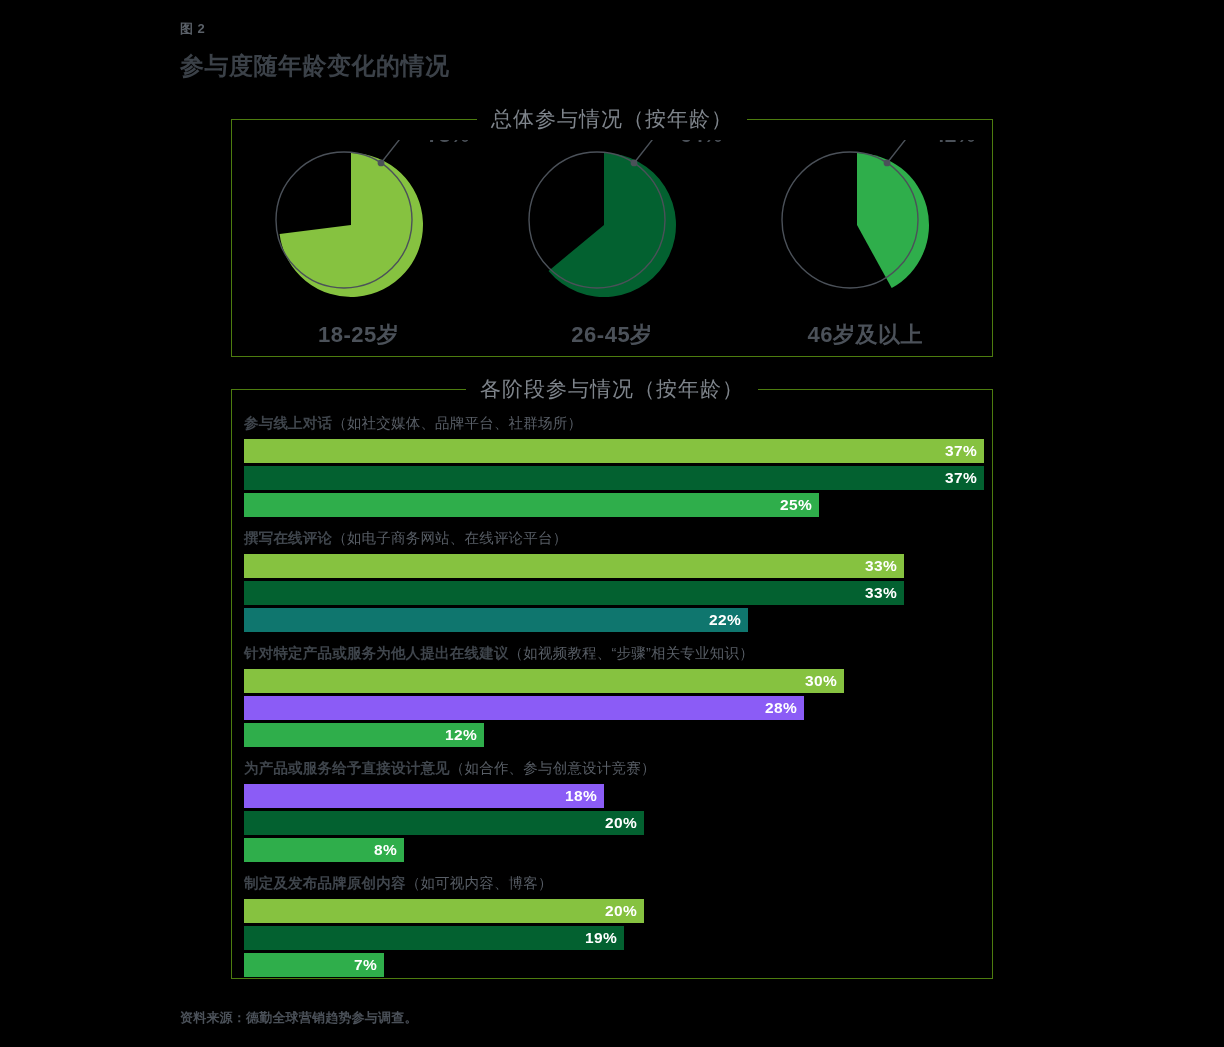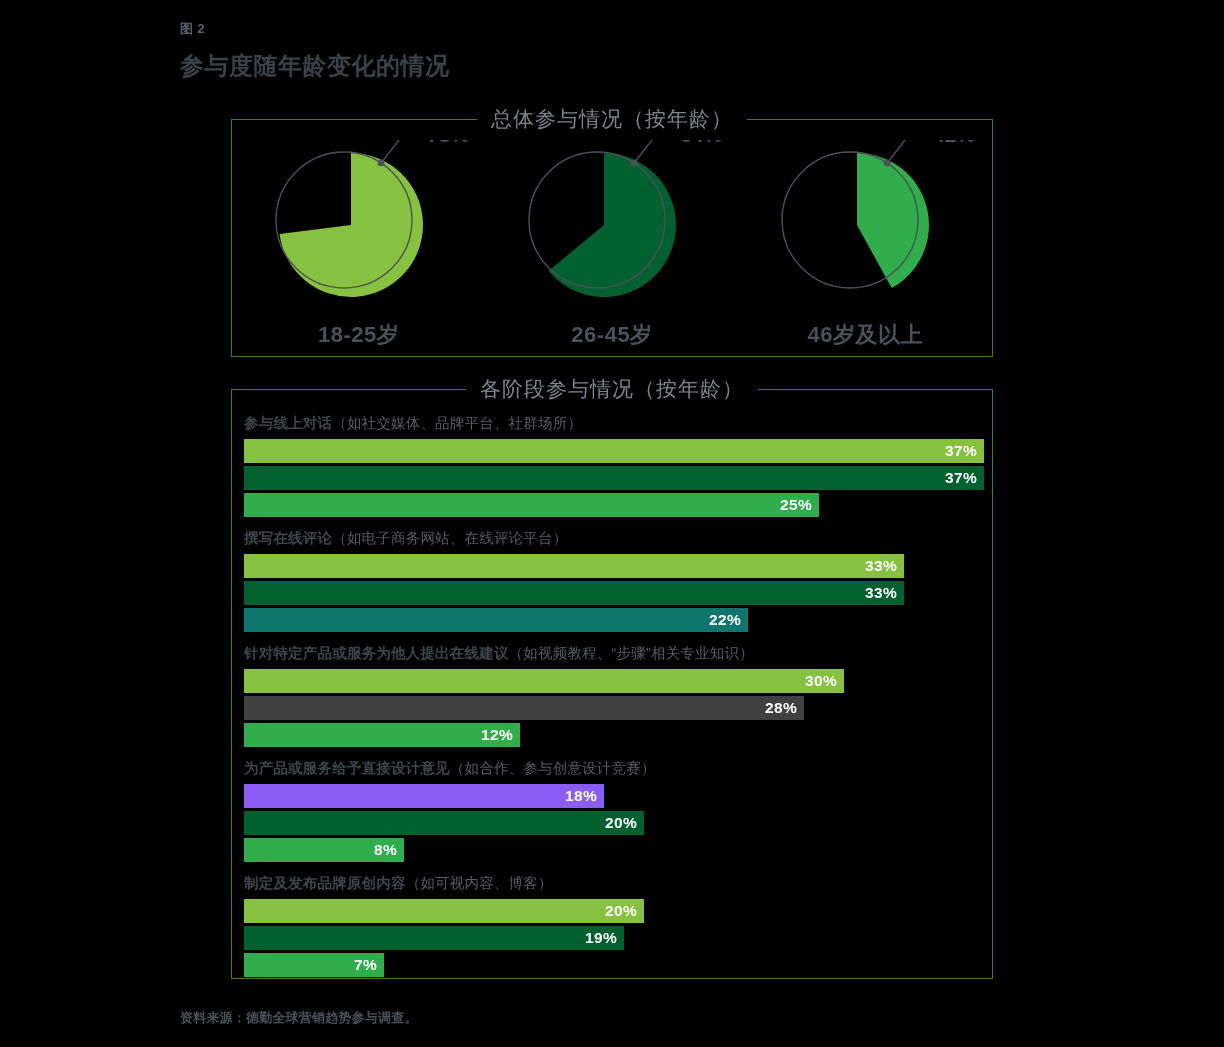--- a/index.html
+++ b/index.html
@@ -206,26 +206,26 @@
           </div>
         </div>
         <div class="bar-group">
           <div class="group-label"><span class="lbl-main">针对特定产品或服务为他人提出在线建议</span><span class="lbl-sub">（如视频教程、“步骤”相关专业知识）</span></div>
           <div class="bar-row">
             <div class="bar-fill" style="width: 600px; background: rgb(134, 194, 64);">
               <span>30%</span>
             </div>
           </div>
           <div class="bar-row">
-            <div class="bar-fill" style="width: 560px; background: #404040;">
+            <div class="bar-fill" style="width: 560px; background: #8b5cf6;">
               <span>28%</span>
             </div>
           </div>
           <div class="bar-row">
-            <div class="bar-fill" style="width: 276px; background: rgb(47, 174, 75);">
+            <div class="bar-fill" style="width: 240px; background: rgb(47, 174, 75);">
               <span>12%</span>
             </div>
           </div>
         </div>
         <div class="bar-group">
           <div class="group-label"><span class="lbl-main">为产品或服务给予直接设计意见</span><span class="lbl-sub">（如合作、参与创意设计竞赛）</span></div>
           <div class="bar-row">
             <div class="bar-fill" style="width: 360px; background: #8b5cf6;">
               <span>18%</span>
             </div>

